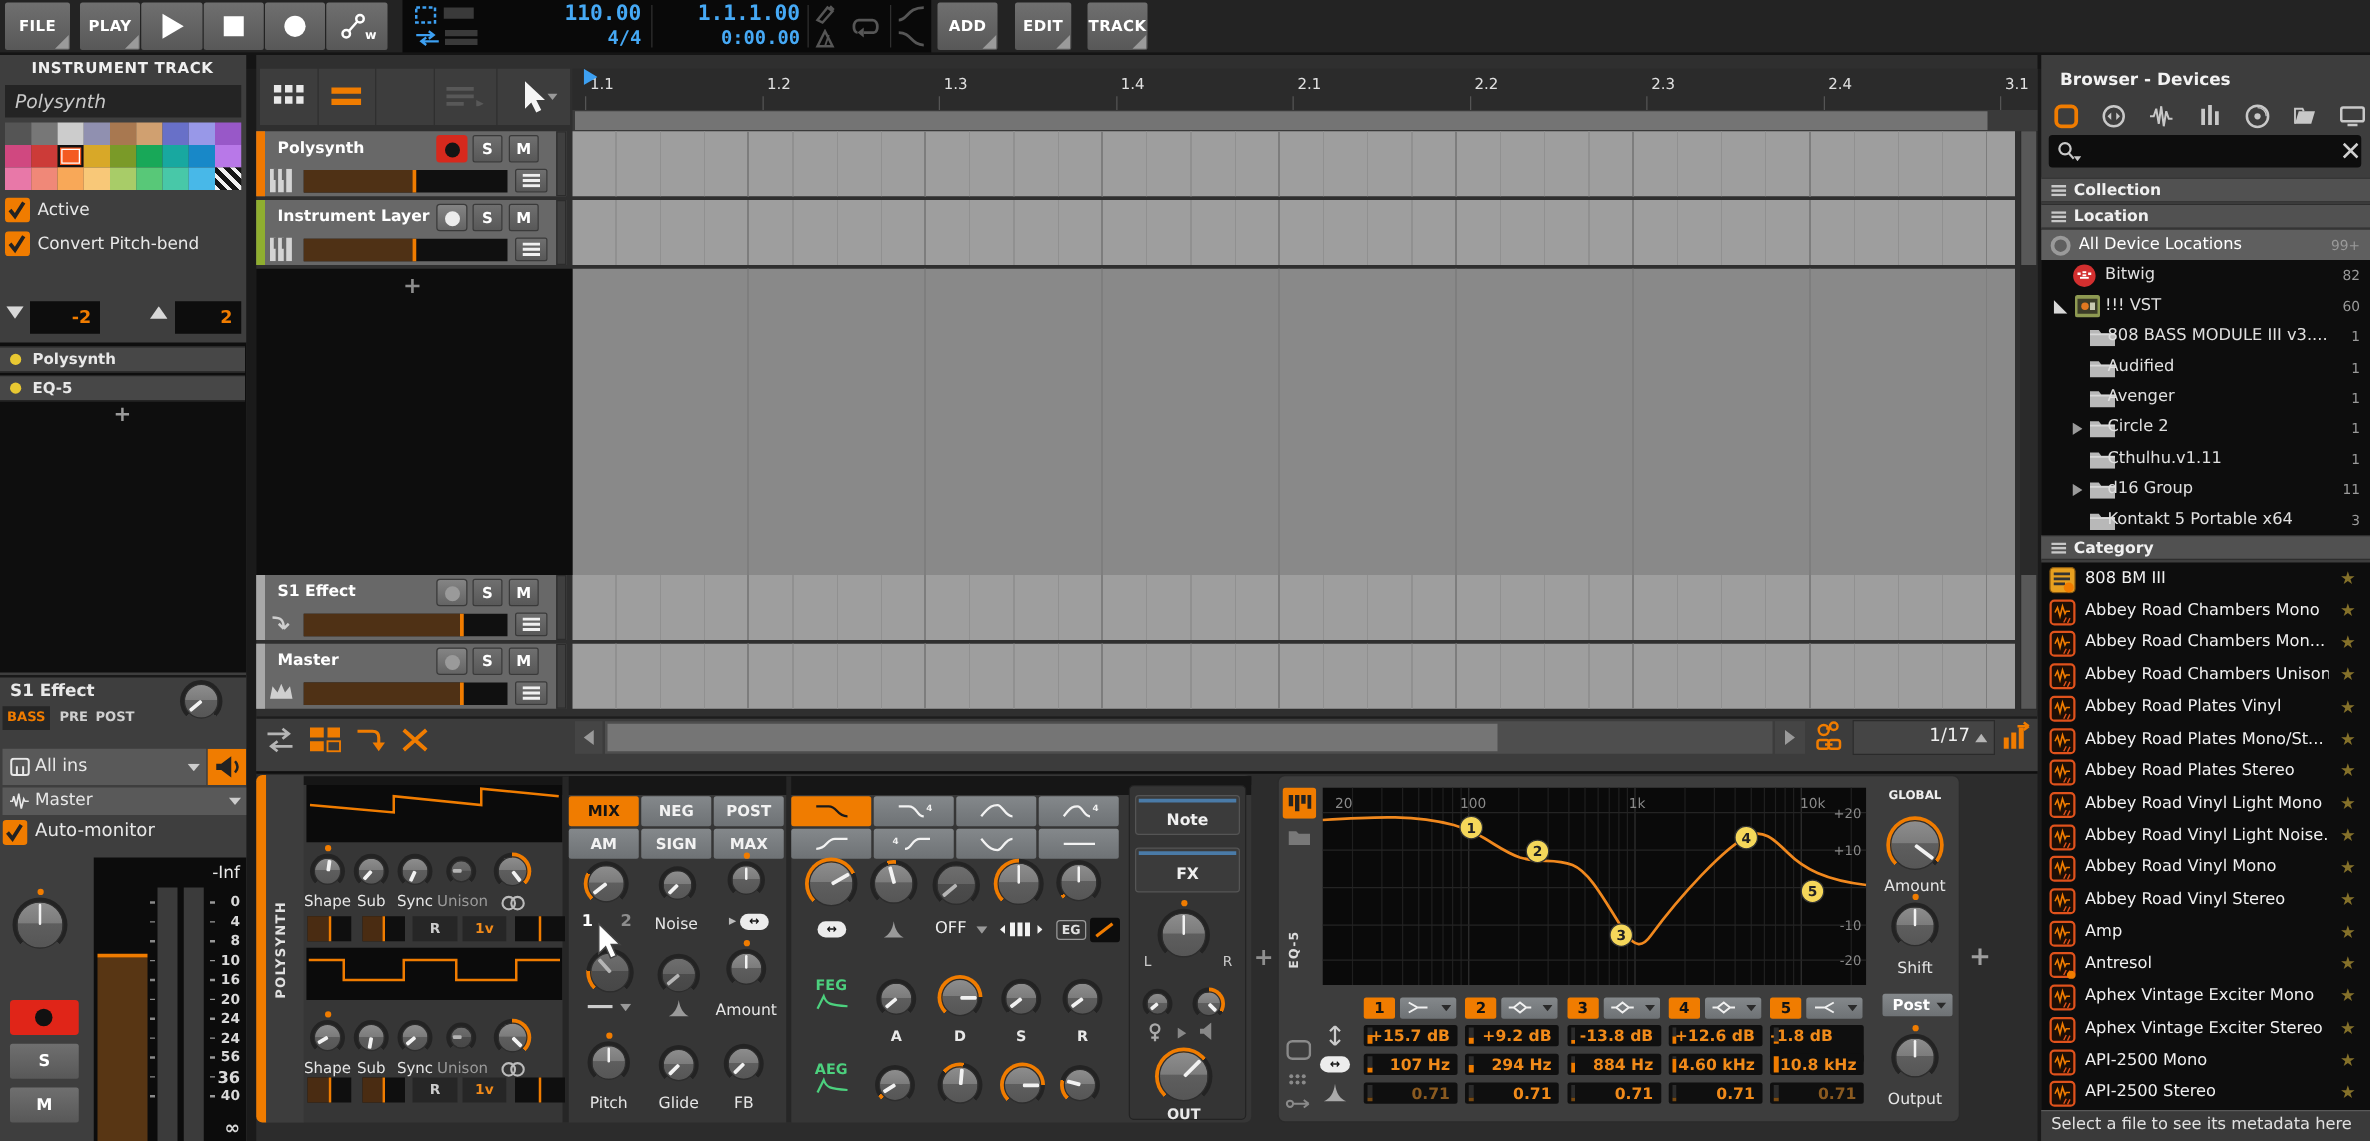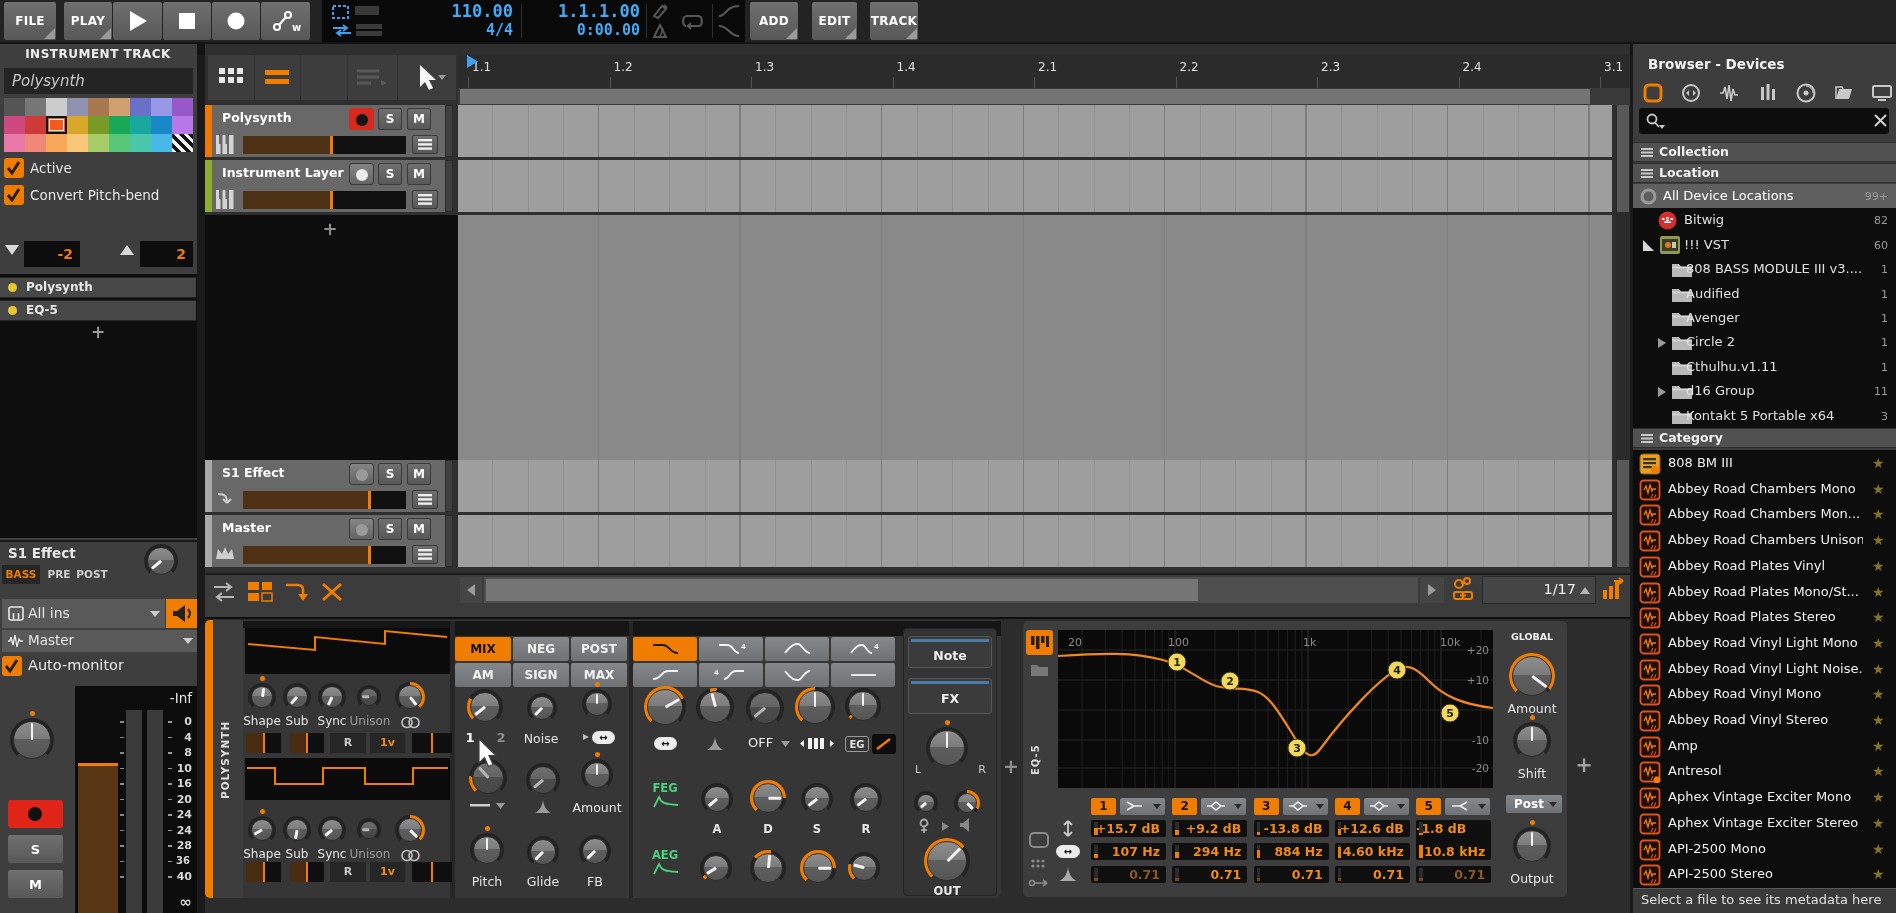--- a/index.html
+++ b/index.html
@@ -245,24 +245,24 @@
     <div class="abs" style="left: 168px; top: 798.5px; width: 4px; height: 1.5px; background: rgb(153, 153, 153);"></div>
     <div class="abs" style="left: 174px; top: 792.5px; width: 18px; height: 13px; font-size: 11px; font-weight: bold; color: rgb(216, 216, 216); text-align: right;">20</div>
     <div class="abs" style="left: 120px; top: 814px; width: 4px; height: 1.5px; background: rgb(136, 136, 136);"></div>
     <div class="abs" style="left: 168px; top: 814px; width: 4px; height: 1.5px; background: rgb(153, 153, 153);"></div>
     <div class="abs" style="left: 174px; top: 808px; width: 18px; height: 13px; font-size: 11px; font-weight: bold; color: rgb(216, 216, 216); text-align: right;">24</div>
     <div class="abs" style="left: 120px; top: 829.5px; width: 4px; height: 1.5px; background: rgb(136, 136, 136);"></div>
     <div class="abs" style="left: 168px; top: 829.5px; width: 4px; height: 1.5px; background: rgb(153, 153, 153);"></div>
     <div class="abs" style="left: 174px; top: 823.5px; width: 18px; height: 13px; font-size: 11px; font-weight: bold; color: rgb(216, 216, 216); text-align: right;">24</div>
     <div class="abs" style="left: 120px; top: 845px; width: 4px; height: 1.5px; background: rgb(136, 136, 136);"></div>
     <div class="abs" style="left: 168px; top: 845px; width: 4px; height: 1.5px; background: rgb(153, 153, 153);"></div>
-    <div class="abs" style="left: 174px; top: 839px; width: 18px; height: 13px; font-size: 11px; font-weight: bold; color: rgb(216, 216, 216); text-align: right;">28</div>
+    <div class="abs" style="left: 174px; top: 839px; width: 18px; height: 13px; font-size: 11px; font-weight: bold; color: rgb(216, 216, 216); text-align: right;">56</div>
     <div class="abs" style="left: 120px; top: 860.5px; width: 4px; height: 1.5px; background: rgb(136, 136, 136);"></div>
     <div class="abs" style="left: 168px; top: 860.5px; width: 4px; height: 1.5px; background: rgb(153, 153, 153);"></div>
-    <div class="abs" style="left: 174px; top: 854.5px; width: 18px; height: 13px; font-size: 10px; font-weight: bold; color: rgb(216, 216, 216); text-align: center;">36</div>
+    <div class="abs" style="left: 174px; top: 854.5px; width: 18px; height: 13px; font-size: 13px; font-weight: bold; color: rgb(216, 216, 216); text-align: right;">36</div>
     <div class="abs" style="left: 120px; top: 876px; width: 4px; height: 1.5px; background: rgb(136, 136, 136);"></div>
     <div class="abs" style="left: 168px; top: 876px; width: 4px; height: 1.5px; background: rgb(153, 153, 153);"></div>
     <div class="abs" style="left: 174px; top: 870px; width: 18px; height: 13px; font-size: 11px; font-weight: bold; color: rgb(216, 216, 216); text-align: right;">40</div>
     <div class="abs" style="left: 170px; top: 893px; width: 22px; height: 18px; font-size: 15px; font-weight: bold; color: rgb(216, 216, 216); text-align: right;">∞</div>
     <div class="knob" style="left: 10px; top: 718px; width: 44px; height: 44px; --rot: 0deg; background: conic-gradient(from 225deg, rgb(35, 35, 35) 0deg, rgb(35, 35, 35) 0deg, rgb(240, 124, 0) 0deg, rgb(240, 124, 0) 0deg, rgb(35, 35, 35) 0deg, rgb(35, 35, 35) 270deg, rgba(0, 0, 0, 0) 270deg, rgba(0, 0, 0, 0) 360deg);"></div>
     <div class="kdot" style="left: 29.5px; top: 711px;"></div>
     <div class="abs" style="left: 8px; top: 800px; width: 55px; height: 28px; background: rgb(224, 37, 24); border-radius: 3px;"></div>
     <div class="abs" style="left: 28px; top: 807px; width: 14px; height: 14px; background: rgb(17, 17, 17); border-radius: 50%;"></div>
     <div class="abs btn3d" style="left: 8px; top: 835px; width: 55px; height: 28px; font-size: 13px;">S</div>
     <div class="abs btn3d" style="left: 8px; top: 870px; width: 55px; height: 28px; font-size: 13px;">M</div>

